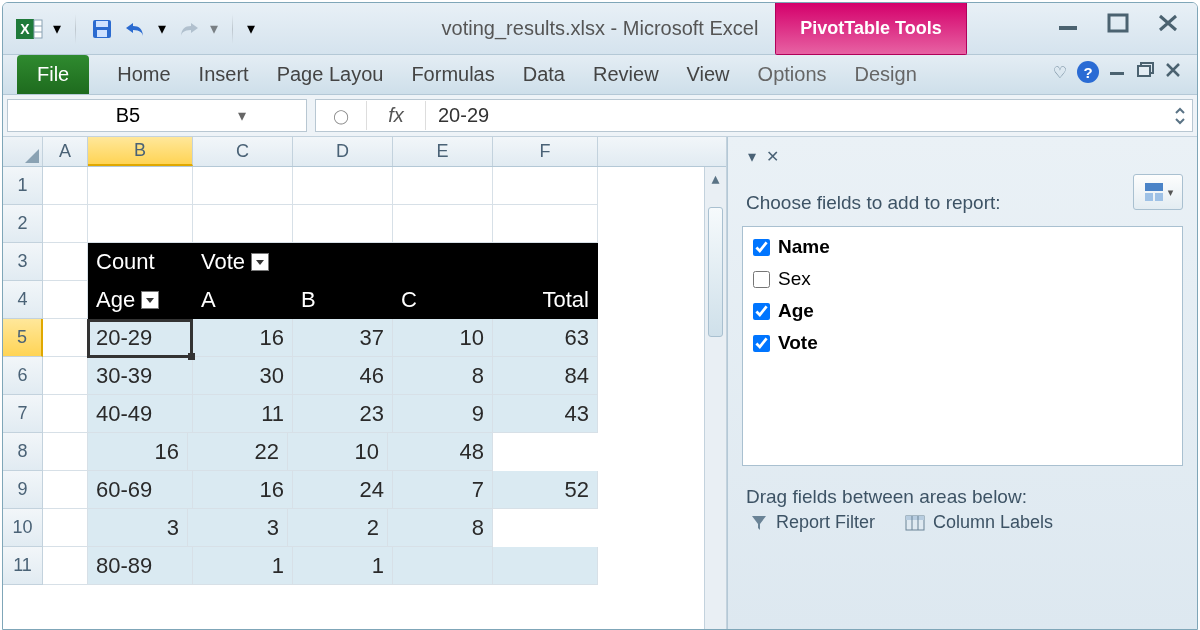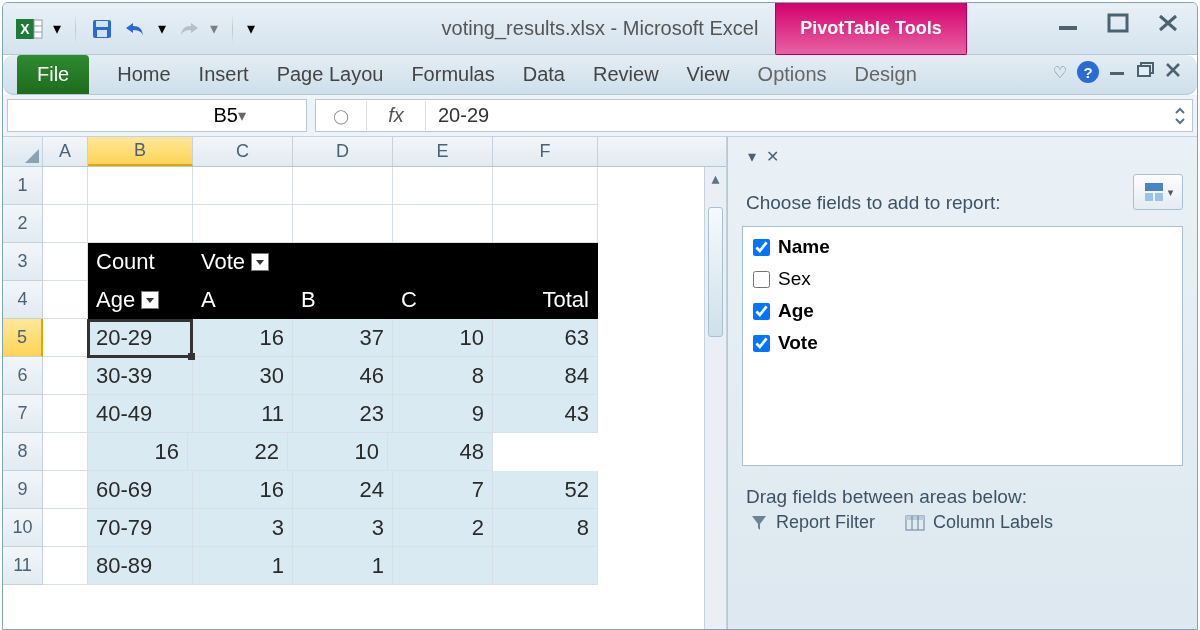--- a/index.html
+++ b/index.html
@@ -15,31 +15,31 @@
 .qat-btn { width: 28px; height: 28px; display: inline-flex; align-items: center; justify-content: center; border-radius: 3px; }
 .qat-btn svg { display:block; }
 .qat-drop { width: 12px; display:inline-flex; align-items:center; justify-content:center; }
 .title-text { position: absolute; left: 0; right: 0; text-align: center; font-size: 20px; color: #555; pointer-events: none; }
 .sys-btns { position: absolute; right: 18px; top: 10px; display: flex; gap: 28px; align-items: center; }
 .sys-btns span { color: #4b6270; font-size: 22px; font-weight: bold; display:inline-flex; }
 
 .context-tab { position: absolute; top: 0; right: 230px; width: 192px; height: 52px; background: linear-gradient(#d4006b, #e762a3); border: 1px solid #b0005a; border-top: none; border-radius: 0 0 2px 2px; display: flex; align-items: center; justify-content: center; color: #fff; font-size: 18px; font-weight: bold; }
 
 
-.ribbon-tabs { height: 40px; background: linear-gradient(#e4edf4, #cedfea); display: flex; align-items: stretch; padding-left: 14px; border-bottom: 1px solid #b4c8d6; position: relative; border-radius: 11px; }
+.ribbon-tabs { height: 40px; background: linear-gradient(#e4edf4, #cedfea); display: flex; align-items: stretch; padding-left: 14px; border-bottom: 1px solid #b4c8d6; position: relative; }
 .file-tab { background: linear-gradient(#2f8a2f, #1e6b1e); color: #fff; font-size: 20px; padding: 6px 20px; border-radius: 4px 4px 0 0; margin-right: 14px; display:flex; align-items:center; }
 .rtab { font-size: 20px; color: #444; padding: 6px 14px; display:flex; align-items:center; }
 .rtab.ctx { color: #666; }
 .ribbon-right { position:absolute; right: 14px; top: 6px; display:flex; gap: 10px; align-items:center;}
 .help-circle { width:22px; height:22px; border-radius:50%; background:#2a6bd4; color:#fff; display:inline-flex; align-items:center; justify-content:center; font-weight:bold; font-size:15px;}
 
 
 .formula-bar { height: 42px; display:flex; align-items: stretch; border-bottom: 1px solid #c3d2dd; background:#eef3f7;}
 .name-box { width: 300px; border-right: 1px solid #c3d2dd; display:flex; align-items:center; padding: 0 10px; background: #fff; margin: 4px; border:1px solid #b8c7d2;}
-.name-box input { border:none; outline:none; font-size:20px; text-align:right; width: 220px; background:transparent;}
+.name-box input { border:none; outline:none; font-size:20px; text-align:center; width: 220px; background:transparent;}
 .name-box .dd { color:#666; }
 .fx-sec { display:flex; align-items:center; flex:1; background:#fff; margin:4px; border:1px solid #b8c7d2; }
 .fx-btn { width:50px; display:flex; align-items:center; justify-content:center; color:#888; font-size:14px;}
 .fx-label { width:60px; font-style:italic; font-size:20px; color:#555; display:flex; justify-content:center; border-right:1px solid #ddd; border-left:1px solid #ddd; padding:3px 0;}
 .fx-val { flex:1; padding-left: 12px; font-size:20px; color:#333; }
 .fx-expand { width:24px; display:flex; align-items:center; justify-content:center; color:#666;}
 
 
 .main { position:absolute; top: 134px; left:0; right:0; bottom:0; display:flex; }
 .grid-wrap { flex:1; position:relative; overflow:hidden; border-right:1px solid #c3d2dd; }
@@ -286,21 +286,20 @@
             <div class="cell cA "></div>
             <div class="cell cB pvbody">60-69</div>
             <div class="cell cC pvbody num">16</div>
             <div class="cell cD pvbody num">24</div>
             <div class="cell cE pvbody num">7</div>
             <div class="cell cF pvbody num">52</div>
           </div>
           <div class="row">
             <div class="rh">10</div>
             <div class="cell cA "></div>
-            <div class="cell cB pvbody">70-79</div>
             <div class="cell cC pvbody num">3</div>
             <div class="cell cD pvbody num">3</div>
             <div class="cell cE pvbody num">2</div>
             <div class="cell cF pvbody num">8</div>
           </div>
           <div class="row">
             <div class="rh">11</div>
             <div class="cell cA "></div>
             <div class="cell cB pvbody">80-89</div>
             <div class="cell cC pvbody num">1</div>

